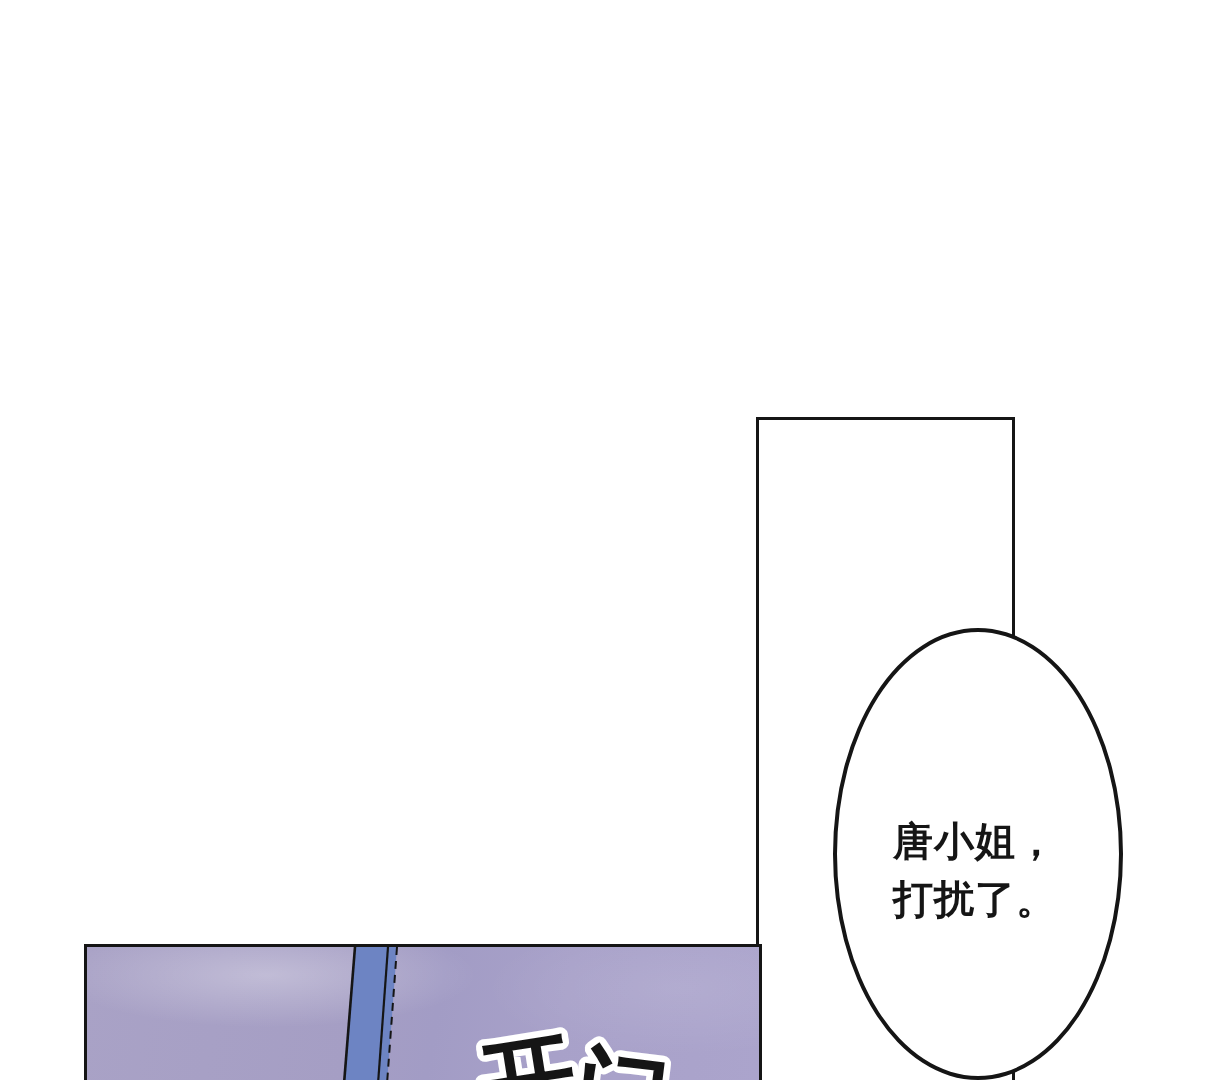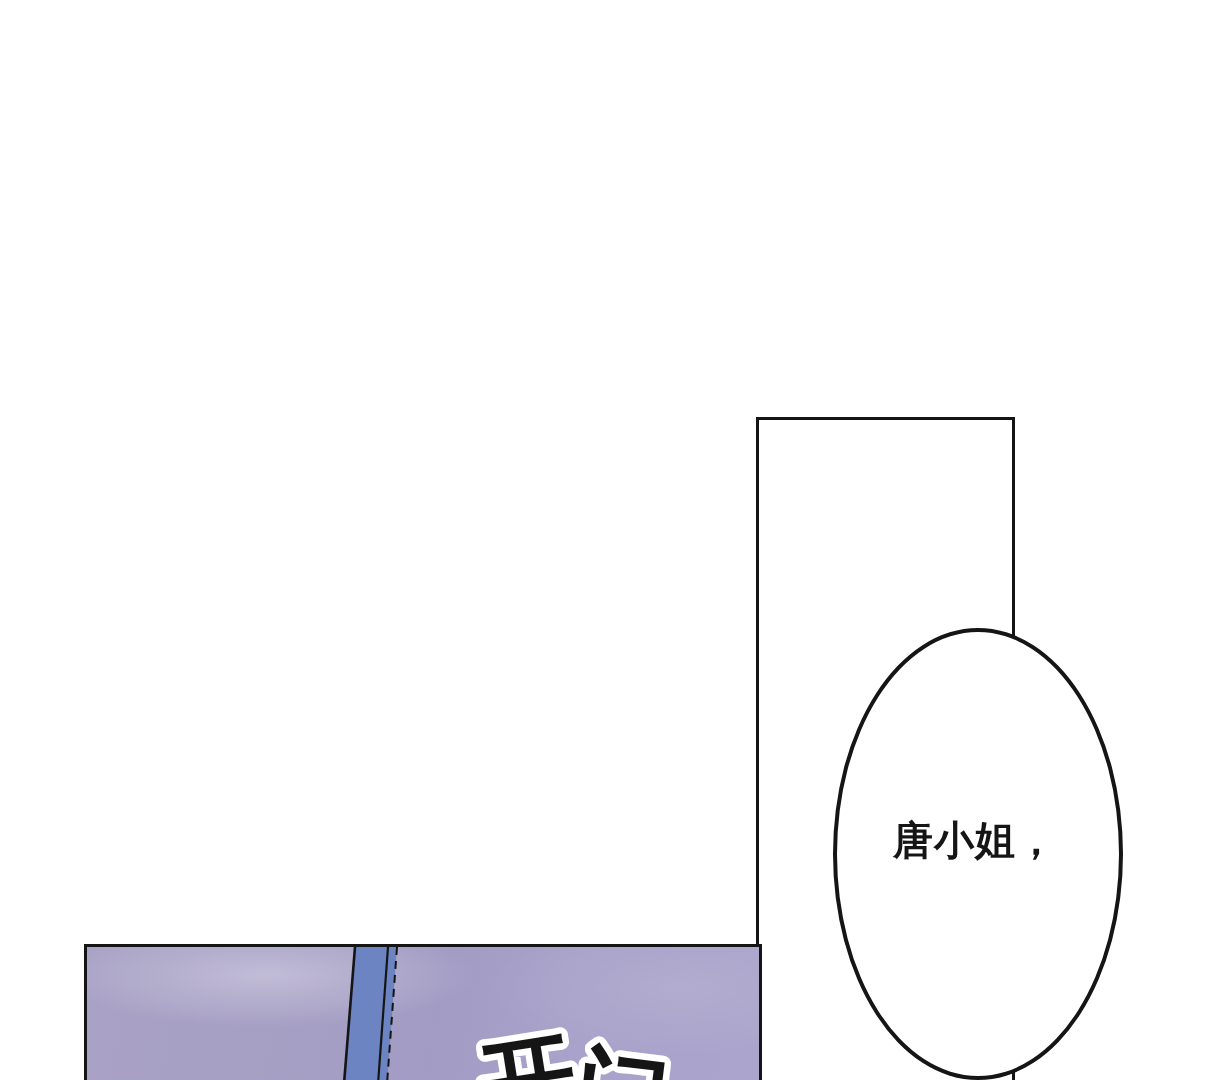--- a/index.html
+++ b/index.html
@@ -78,21 +78,20 @@
   .bubble-text {
     position: absolute;
     left: 893px; top: 812px;
     z-index: 4;
     color: var(--ink);
     font-size: 40px;
     line-height: 58px;
     font-weight: 600;
     letter-spacing: 1px;
     white-space: nowrap;
-    font-family: Liberation Serif, serif;
   }
 </style>
 </head>
 <body>
 
 <div class="canvas">
 
   <div class="rect-panel"></div>
 
   <div class="scene-panel">
@@ -108,15 +107,16 @@
       <g>
         <text class="scream" x="392" y="168" transform="rotate(-9 437 128)">开</text>
         <text class="scream" x="488" y="182" transform="rotate(7 536 142)">门</text>
       </g>
     </svg>
   </div>
 
   <div class="bubble"></div>
   <div class="bubble-text">
     <div>唐小姐，</div>
+    <div>打扰了。</div>
   </div>
 
 </div>
 
 </body></html>

